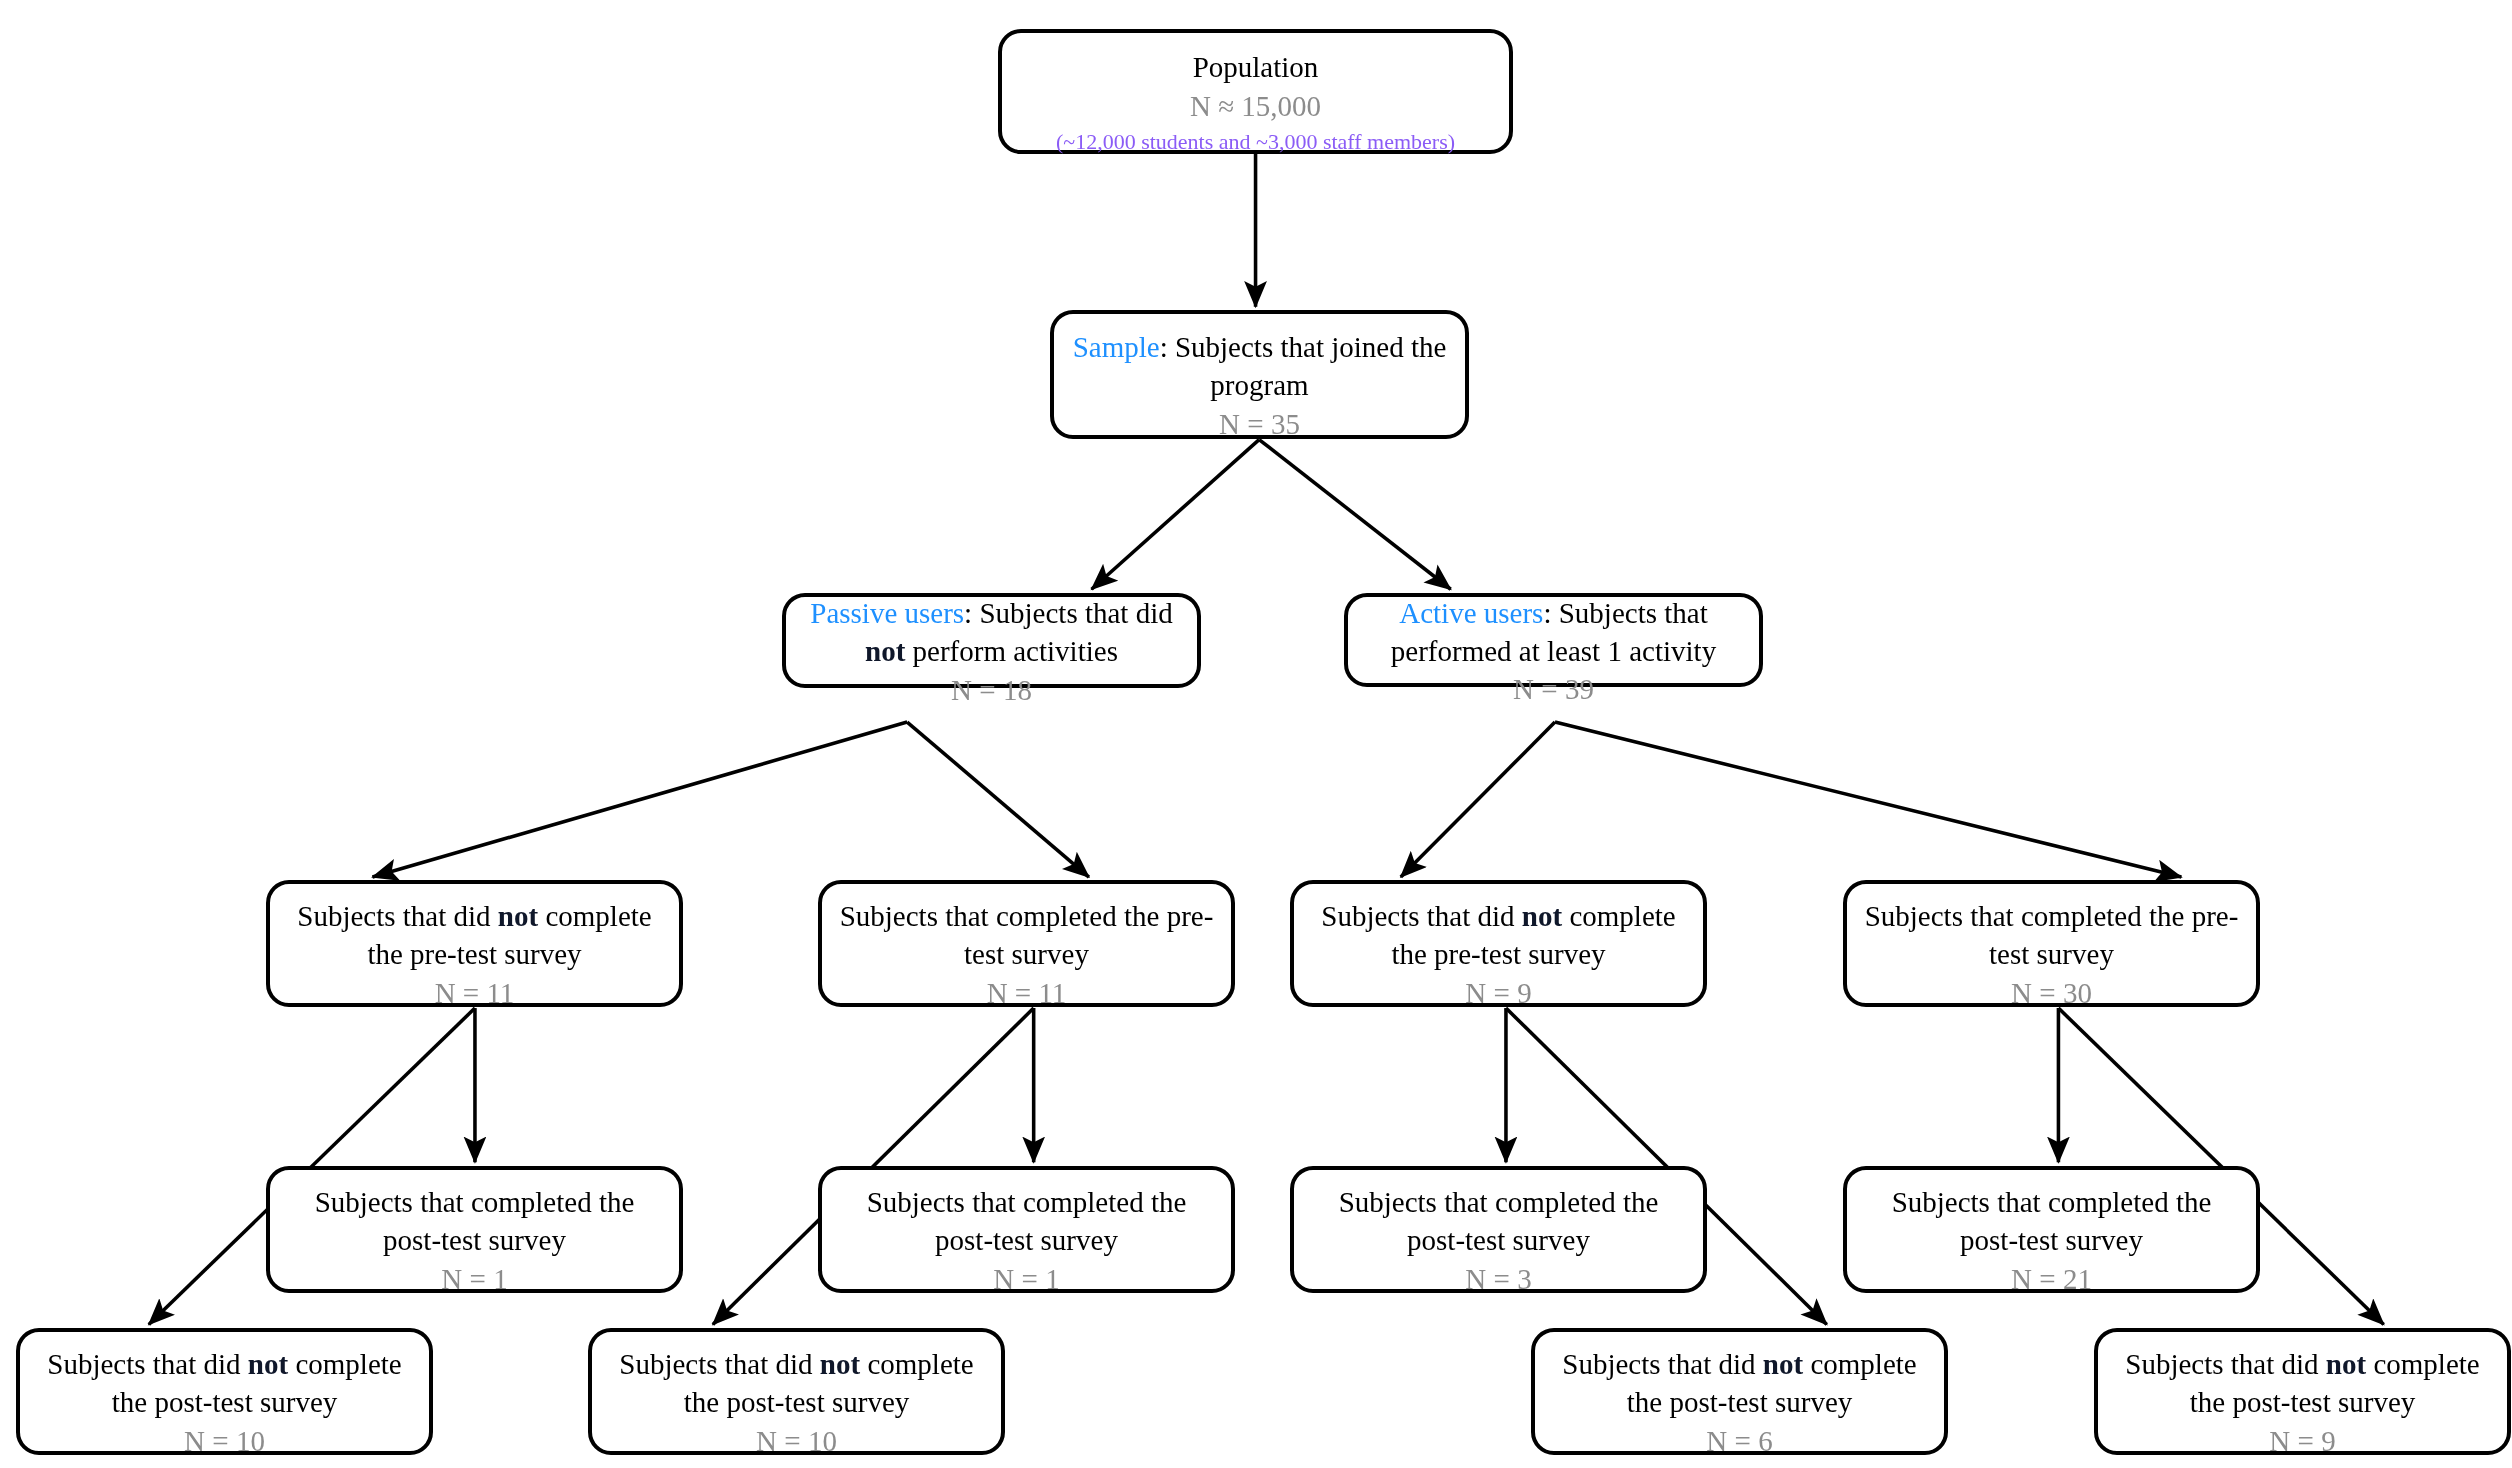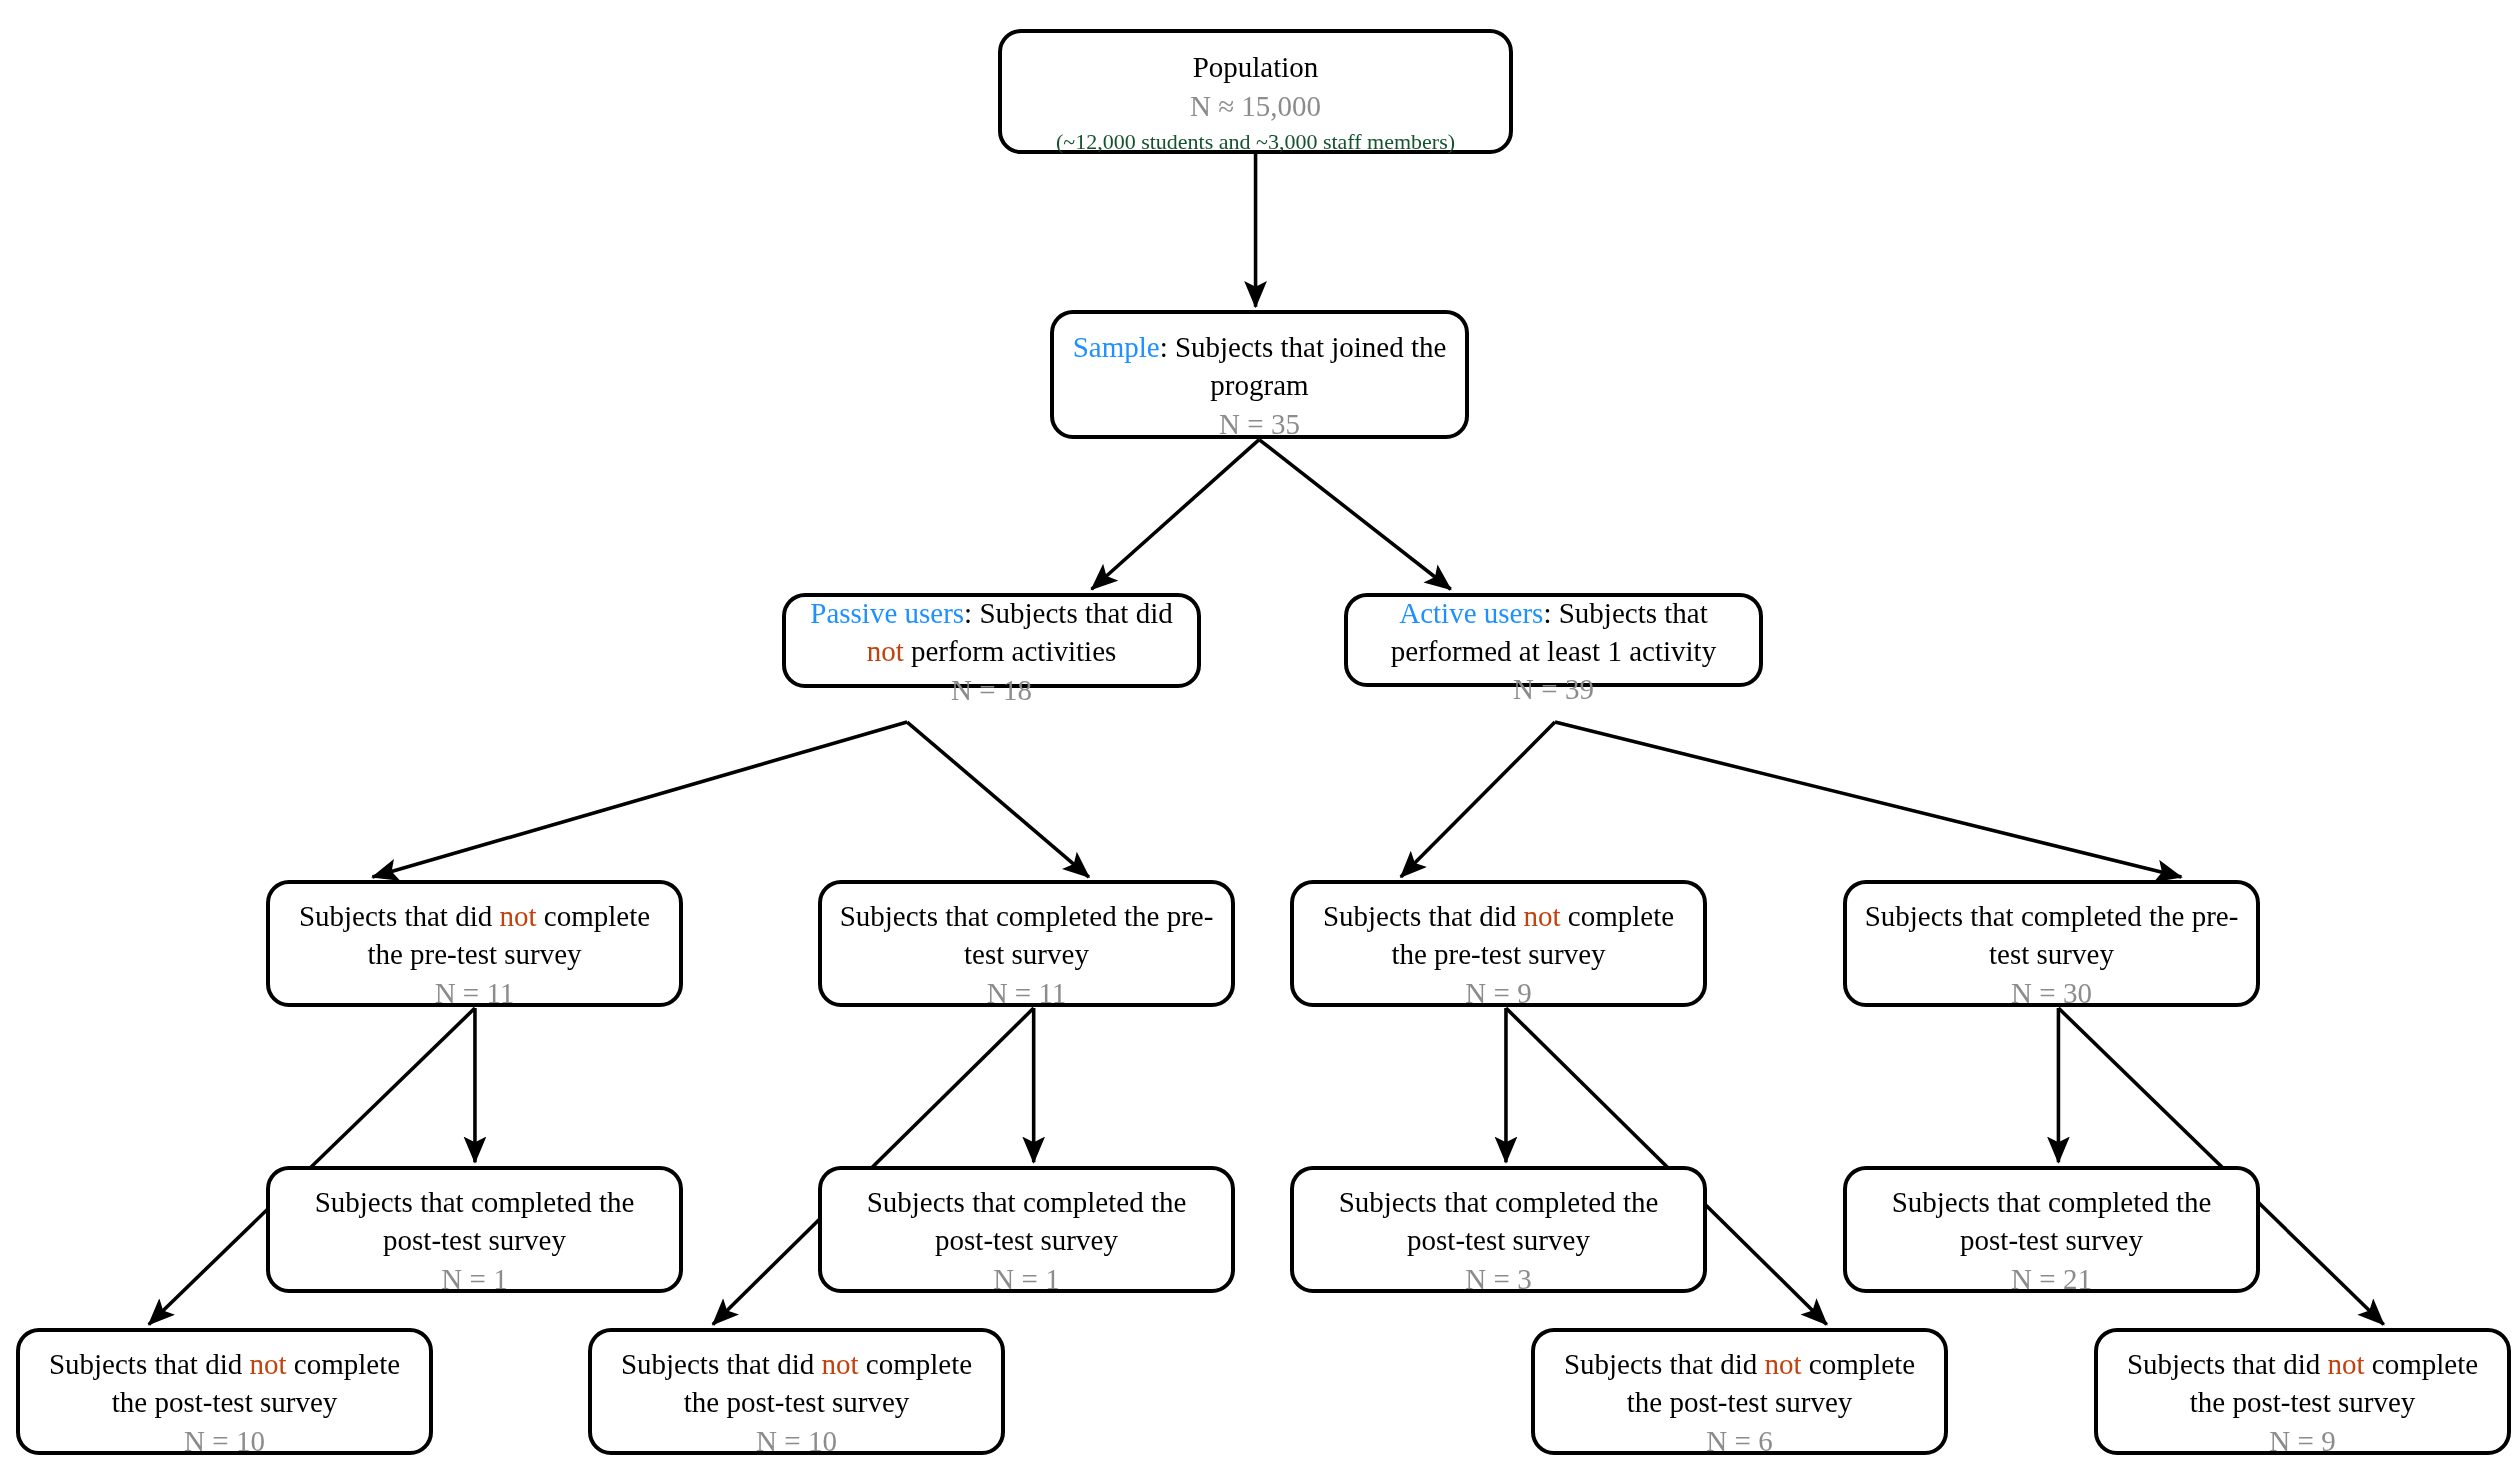--- a/index.html
+++ b/index.html
@@ -43,26 +43,26 @@
     white-space: pre-line;
     margin-top: 24px;
   }
   .node .count {
     font-size: 29px;
     color: #8c8c8c;
     margin-top: 1px;
   }
   .node .sub {
     font-size: 22px;
-    color: #14532d;
+    color: #8b5cf6;
     margin-top: 3px;
     white-space: pre-line;
   }
   .kw-blue { color: #1e90ff; }
-  .kw-red  { color: #c2410c; }
+  .kw-red  { color: #0f172a; font-weight: bold; }
 </style>
 </head>
 <body>
 
 <div id="canvas">
   <svg id="edges" viewBox="0 0 2819 1648" xmlns="http://www.w3.org/2000/svg">
     <defs>
       <marker id="arrowhead" markerWidth="9" markerHeight="9" refX="7.2" refY="3.2" orient="auto" markerUnits="strokeWidth">
         <path d="M0,0 L7.6,3.2 L0,6.4 L1.6,3.2 Z" fill="#000000"></path>
       </marker>

